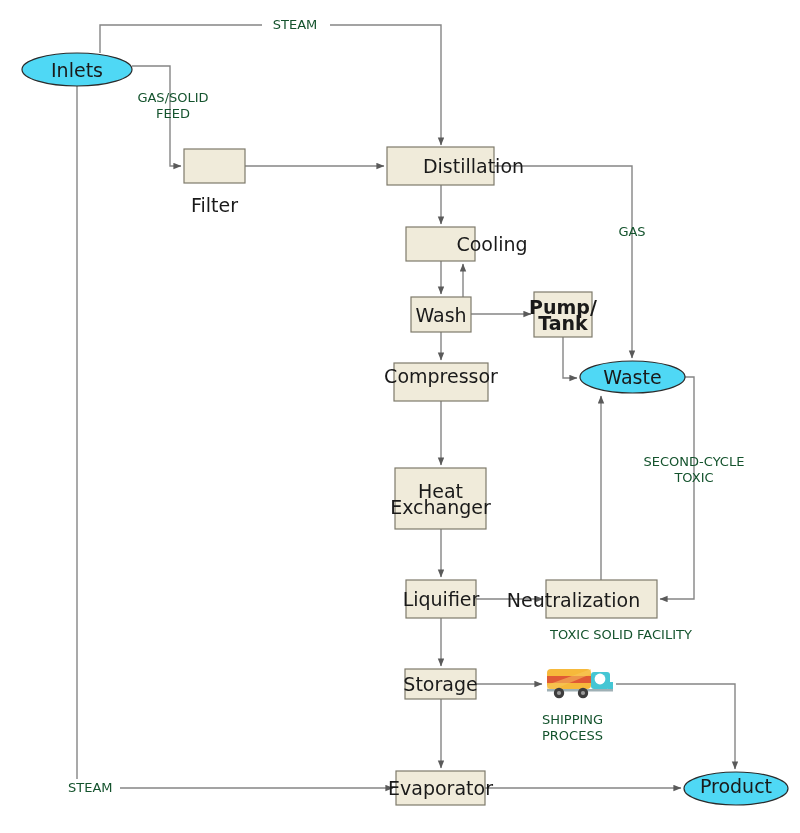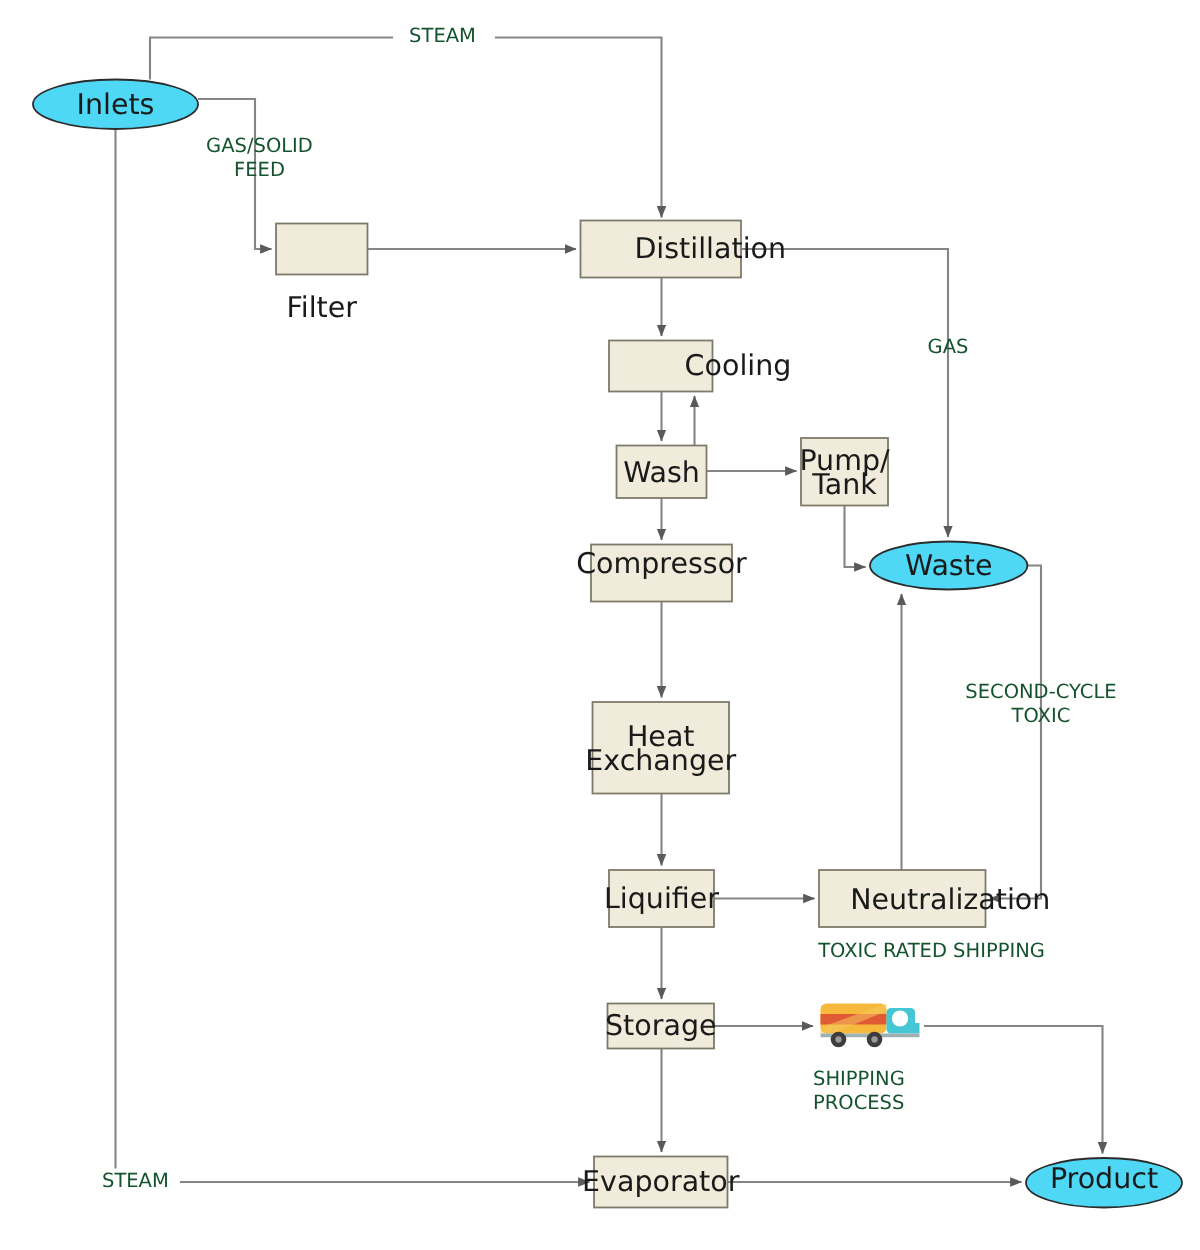--- a/index.html
+++ b/index.html
@@ -135,50 +135,50 @@
   <div class="node-label" style="left:22px;top:53px;width:110px;height:33px;">Inlets</div>
 
   <div class="node-label" style="left:184px;top:149px;width:61px;height:34px;margin-top:39px;">Filter</div>
 
   <div class="node-label" style="left:387px;top:147px;width:107px;height:38px;padding-left:33px;">Distillation</div>
 
   <div class="node-label" style="left:406px;top:227px;width:84px;height:34px;margin-left:44px;">Cooling</div>
 
   <div class="node-label" style="left:411px;top:297px;width:60px;height:35px;border-radius:11px;">Wash</div>
 
-  <div class="node-label" style="left:534px;top:292px;width:58px;height:45px;">Pump/
+  <div class="node-label" style="left:534px;top:292px;width:58px;height:45px;font-weight:bold;">Pump/
 Tank</div>
 
   <div class="node-label" style="left:394px;top:363px;width:94px;height:26px;">Compressor</div>
 
   <div class="node-label" style="left:395px;top:468px;width:91px;height:61px;border-radius:18px;">Heat
 Exchanger</div>
 
   <div class="node-label" style="left:406px;top:580px;width:70px;height:38px;text-align:center;">Liquifier</div>
 
-  <div class="node-label" style="left:578px;top:580px;width:111px;height:40px;">Neutralization</div>
+  <div class="node-label" style="left:518px;top:580px;width:111px;height:40px;">Neutralization</div>
 
   <div class="node-label" style="left:580px;top:361px;width:105px;height:32px;">Waste</div>
 
   <div class="node-label" style="left:405px;top:669px;width:71px;height:30px;">Storage</div>
 
   <div class="node-label" style="left:396px;top:771px;width:89px;height:34px;">Evaporator</div>
 
   <div class="node-label" style="left:684px;top:772px;width:104px;height:28px;">Product</div>
 
   <div class="edge-label" style="left:262px;top:25px;width:66px;transform:translateY(-50%);text-align:center;">STEAM</div>
 
   <div class="edge-label" style="left:123px;top:90px;width:100px;text-align:center;">GAS/SOLID
 FEED</div>
 
   <div class="edge-label" style="left:612px;top:224px;width:40px;text-align:center;">GAS</div>
 
   <div class="edge-label" style="left:632px;top:454px;width:124px;text-align:center;">SECOND-CYCLE
 TOXIC</div>
 
-  <div class="edge-label" style="left:534px;top:627px;width:174px;text-align:center;">TOXIC RATED SHIPPING</div>
+  <div class="edge-label" style="left:534px;top:627px;width:174px;text-align:center;">TOXIC SOLID FACILITY</div>
 
   <div class="edge-label" style="left:542px;top:712px;width:92px;text-align:left;">SHIPPING
 PROCESS</div>
 
   <div class="edge-label" style="left:68px;top:780px;width:52px;text-align:left;">STEAM</div>
 
 </div>
 
 </body></html>

